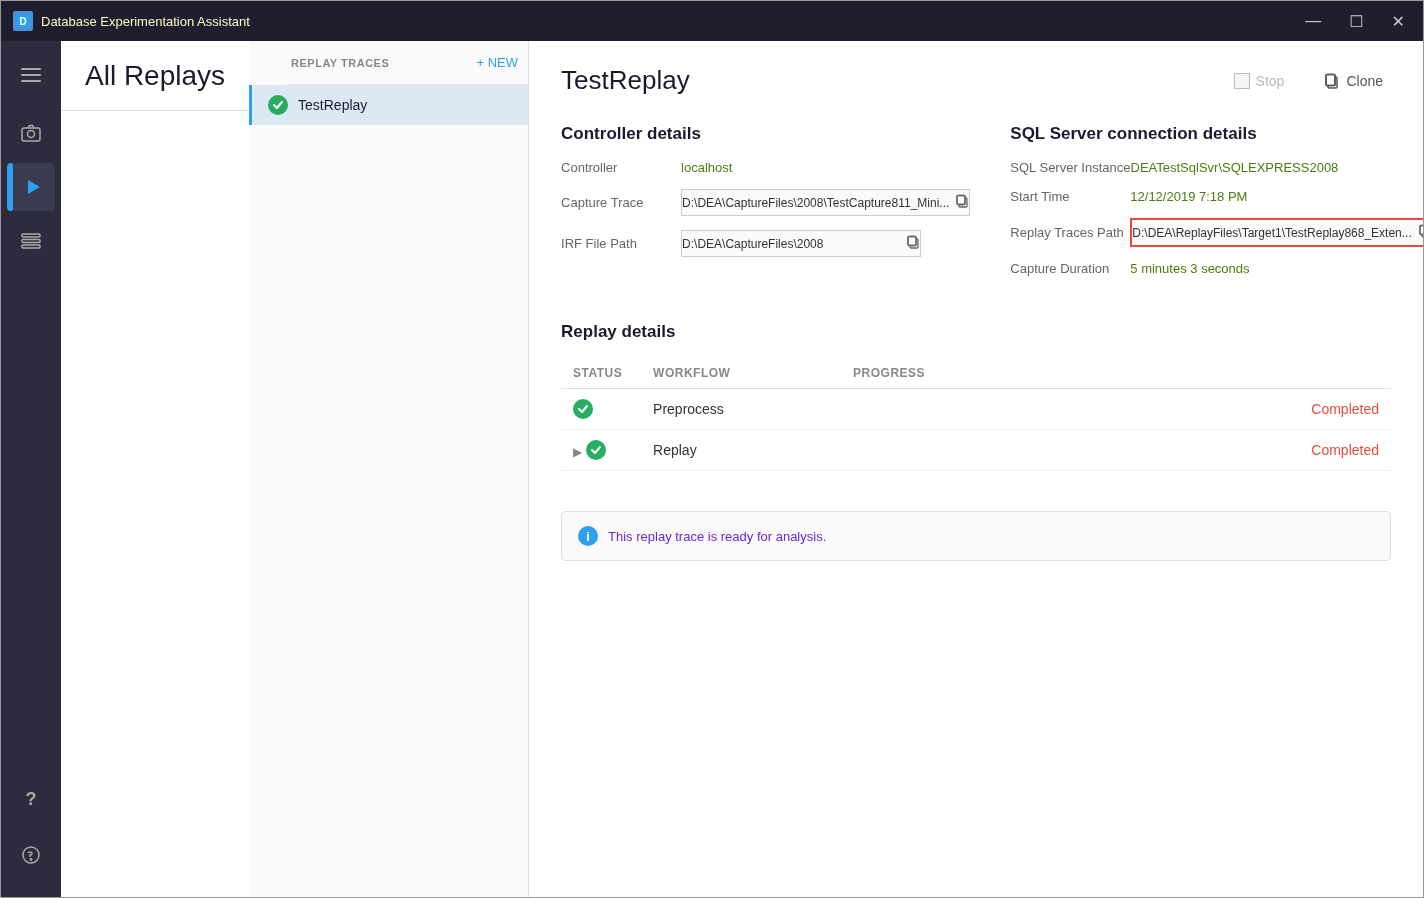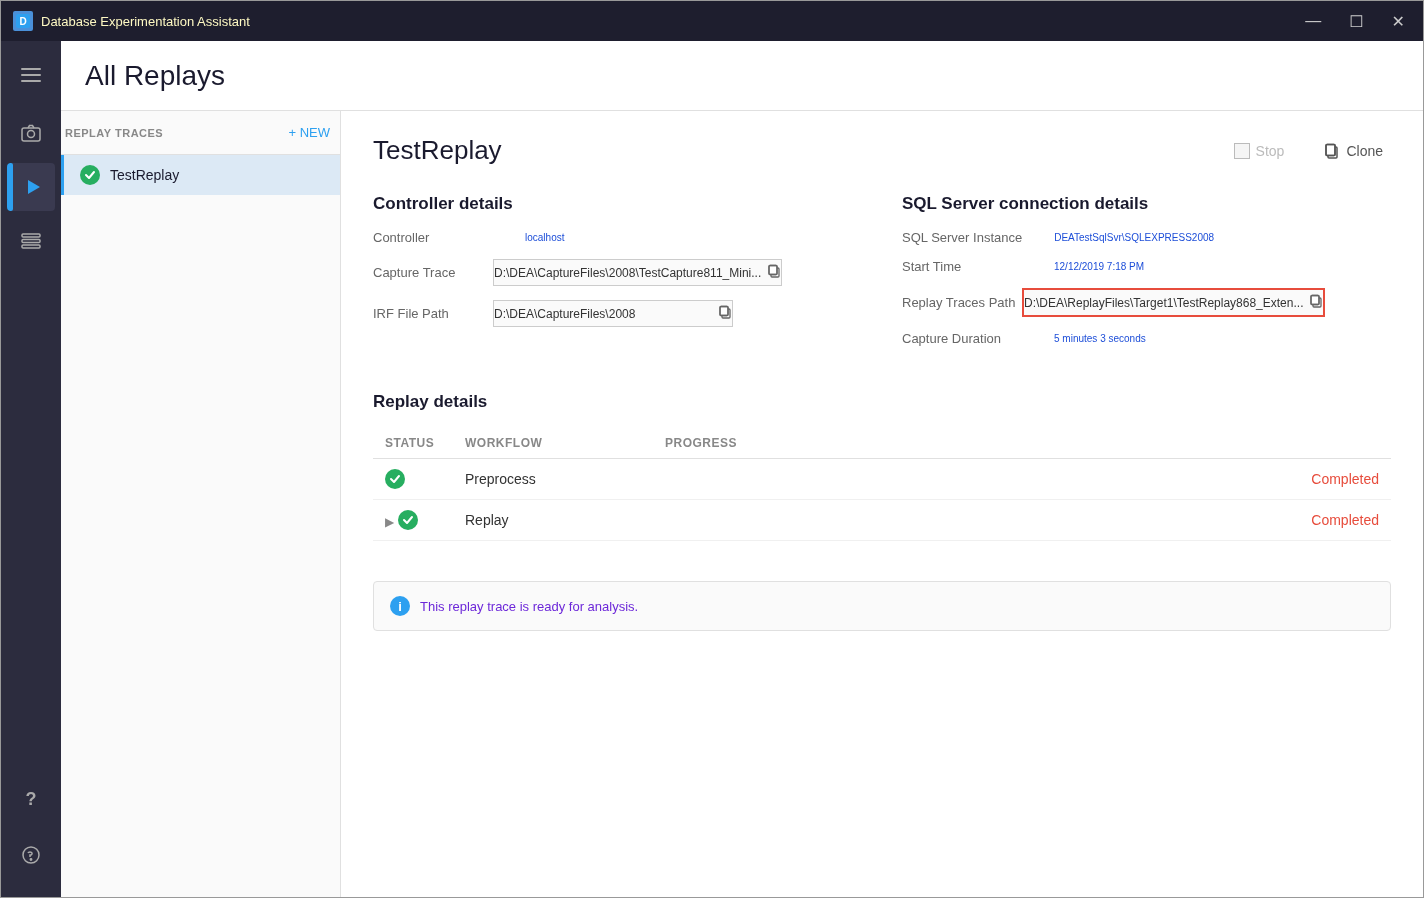--- a/index.html
+++ b/index.html
@@ -17,32 +17,32 @@
 
     
     .nav-sidebar { width: 60px; background: #2c2c3e; display: flex; flex-direction: column; align-items: center; padding: 8px 0; flex-shrink: 0; }
     .nav-item { width: 48px; height: 48px; display: flex; align-items: center; justify-content: center; color: #aaa; cursor: pointer; border-radius: 4px; margin: 2px 0; font-size: 18px; position: relative; }
     .nav-item.active { color: #fff; border-left: 3px solid #2da0f0; background: #3a3a50; }
     .nav-item.active::before { content: ''; position: absolute; left: 0; top: 0; bottom: 0; width: 3px; background: #2da0f0; border-radius: 0 2px 2px 0; }
     .nav-spacer { flex: 1; }
     .nav-bottom { display: flex; flex-direction: column; align-items: center; padding-bottom: 8px; gap: 4px; }
 
     
-    .main-area { flex: 1; display: flex; flex-direction: column; overflow: hidden; }
+    .main-area { flex: 1; display: flex; flex-direction: row; overflow: hidden; }
 
     
     .app-header { height: 70px; background: #fff; border-bottom: 1px solid #e0e0e0; display: flex; align-items: center; padding: 0 24px; }
     .app-header h1 { font-size: 28px; font-weight: 300; color: #1a1a2e; }
 
     
     .content-row { display: flex; flex: 1; overflow: hidden; }
 
     
     .traces-panel { width: 280px; background: #fafafa; border-right: 1px solid #e0e0e0; display: flex; flex-direction: column; flex-shrink: 0; }
-    .traces-header { padding: 12px 4px; display: flex; align-items: center; justify-content: space-between; border-bottom: 1px solid #e0e0e0; }
+    .traces-header { padding: 12px 4px; display: flex; align-items: center; justify-content: space-between; border-bottom: 1px solid #e0e0e0; margin-left: 38px; }
     .traces-header-label { font-size: 11px; font-weight: 600; color: #888; letter-spacing: 0.5px; text-transform: uppercase; }
     .new-btn { background: none; border: none; color: #2da0f0; cursor: pointer; font-size: 13px; display: flex; align-items: center; gap: 4px; padding: 2px 6px; }
 
     .trace-item { display: flex; align-items: center; padding: 10px 16px; cursor: pointer; gap: 10px; background: #dce9f5; border-left: 3px solid #2da0f0; }
     .trace-icon { width: 20px; height: 20px; border-radius: 50%; background: #27ae60; display: flex; align-items: center; justify-content: center; flex-shrink: 0; }
     .trace-icon svg { width: 12px; height: 12px; }
     .trace-name { font-size: 14px; color: #1a1a2e; }
 
     
     .detail-panel { flex: 1; padding: 24px 32px; overflow-y: auto; background: #fff; }
@@ -53,21 +53,21 @@
     .action-btn { display: flex; align-items: center; gap: 6px; background: none; border: none; cursor: pointer; font-size: 14px; color: #555; padding: 4px 8px; }
     .action-btn.disabled { color: #bbb; cursor: default; }
     .action-btn .checkbox { width: 16px; height: 16px; border: 1px solid #bbb; background: #f5f5f5; display: inline-block; }
 
     
     .section-title { font-size: 17px; font-weight: 600; color: #1a1a2e; margin-bottom: 16px; }
     .two-col { display: grid; grid-template-columns: 1fr 1fr; gap: 0 40px; margin-bottom: 32px; }
 
     .field-row { display: flex; align-items: center; margin-bottom: 14px; }
     .field-label { font-size: 13px; color: #666; min-width: 120px; flex-shrink: 0; }
-    .field-value { font-size: 10px; color: #1d4ed8; display: flex; align-items: center; gap: 6px; margin-left: 32px; }
+    .field-value { font-size: 13px; color: #4d7c0f; display: flex; align-items: center; gap: 6px; }
     .field-input { border: 1px solid #ccc; padding: 4px 0; font-size: 13px; color: #333; background: #fafafa; display: flex; align-items: center; gap: 6px; min-width: 240px; }
     .field-input.highlighted { border: 2px solid #e74c3c; }
     .copy-icon { cursor: pointer; color: #666; flex-shrink: 0; }
 
     
     .replay-section { margin-top: 8px; }
     .replay-table { width: 100%; border-collapse: collapse; }
     .replay-table th { text-align: left; font-size: 12px; font-weight: 600; color: #888; padding: 8px 12px; text-transform: uppercase; border-bottom: 1px solid #e0e0e0; letter-spacing: 0.5px; }
     .replay-table td { padding: 10px 12px; border-bottom: 1px solid #f0f0f0; font-size: 14px; vertical-align: middle; }
     .status-icon { width: 20px; height: 20px; border-radius: 50%; background: #27ae60; display: inline-flex; align-items: center; justify-content: center; }

